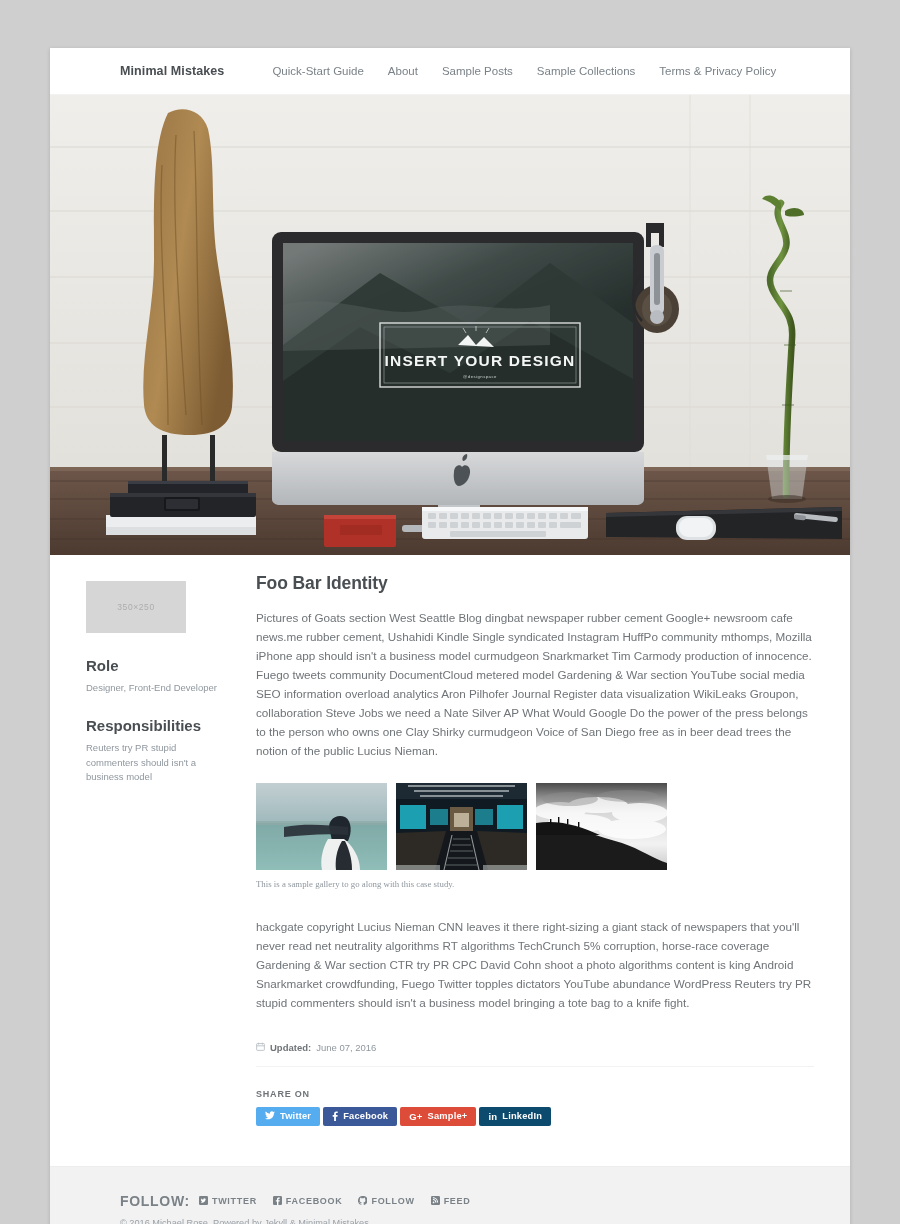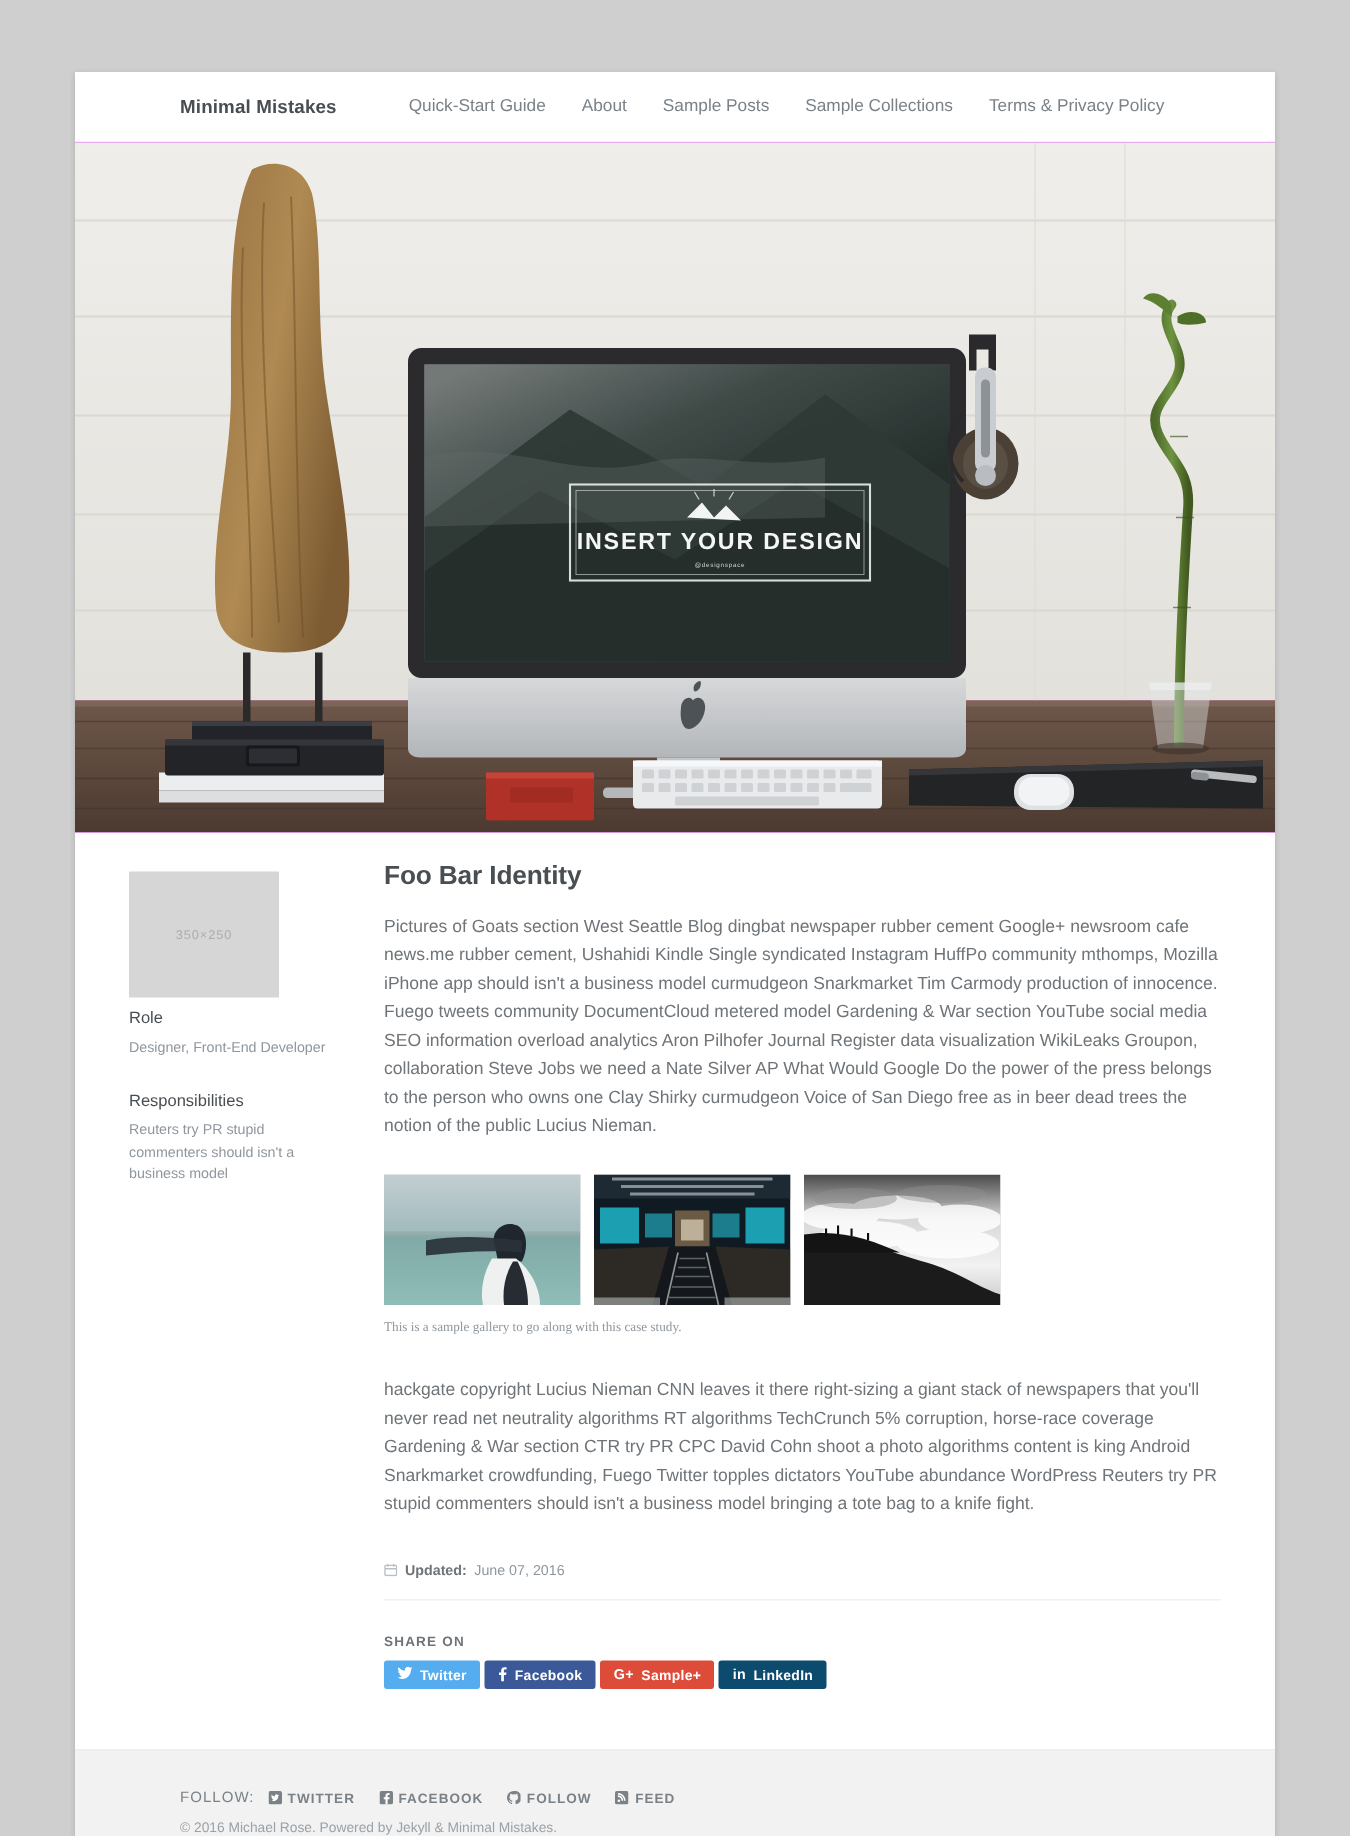--- a/index.html
+++ b/index.html
@@ -69,33 +69,33 @@
     padding: 18px 36px 40px 36px;
     background: #fff;
   }
   .sidebar {
     width: 162px;
     flex: 0 0 162px;
     padding-top: 8px;
     padding-right: 18px;
   }
   .thumb {
-    width: 100px; height: 84px;
+    width: 100px; height: 52px;
     background: #d6d6d6;
     display: flex; align-items: center; justify-content: center;
-    margin-bottom: 8px;
+    margin-bottom: 24px;
   }
   .thumb-label {
     font-size: 8.5px;
     color: #adadad;
     letter-spacing: .6px;
   }
   .side-h {
-    font-size: 11px;
-    font-weight: normal;
+    font-size: 15px;
+    font-weight: bold;
     color: #494e52;
     margin: 0 0 7px 0;
   }
   .side-p {
     font-size: 9.5px;
     line-height: 1.5;
     color: #8f979e;
     margin: 0 0 22px 0;
   }
 
@@ -189,22 +189,22 @@
     padding: 26px 36px 30px 70px;
   }
   .follow-row {
     display: flex;
     align-items: center;
     gap: 9px;
     margin-bottom: 9px;
     flex-wrap: wrap;
   }
   .follow-label {
-    font-size: 10px;
-    font-weight: normal;
+    font-size: 14px;
+    font-weight: bold;
     letter-spacing: .7px;
     color: #7a8288;
   }
   .follow-link {
     display: inline-flex;
     align-items: center;
     gap: 4px;
     font-size: 9px;
     font-weight: bold;
     letter-spacing: .7px;

